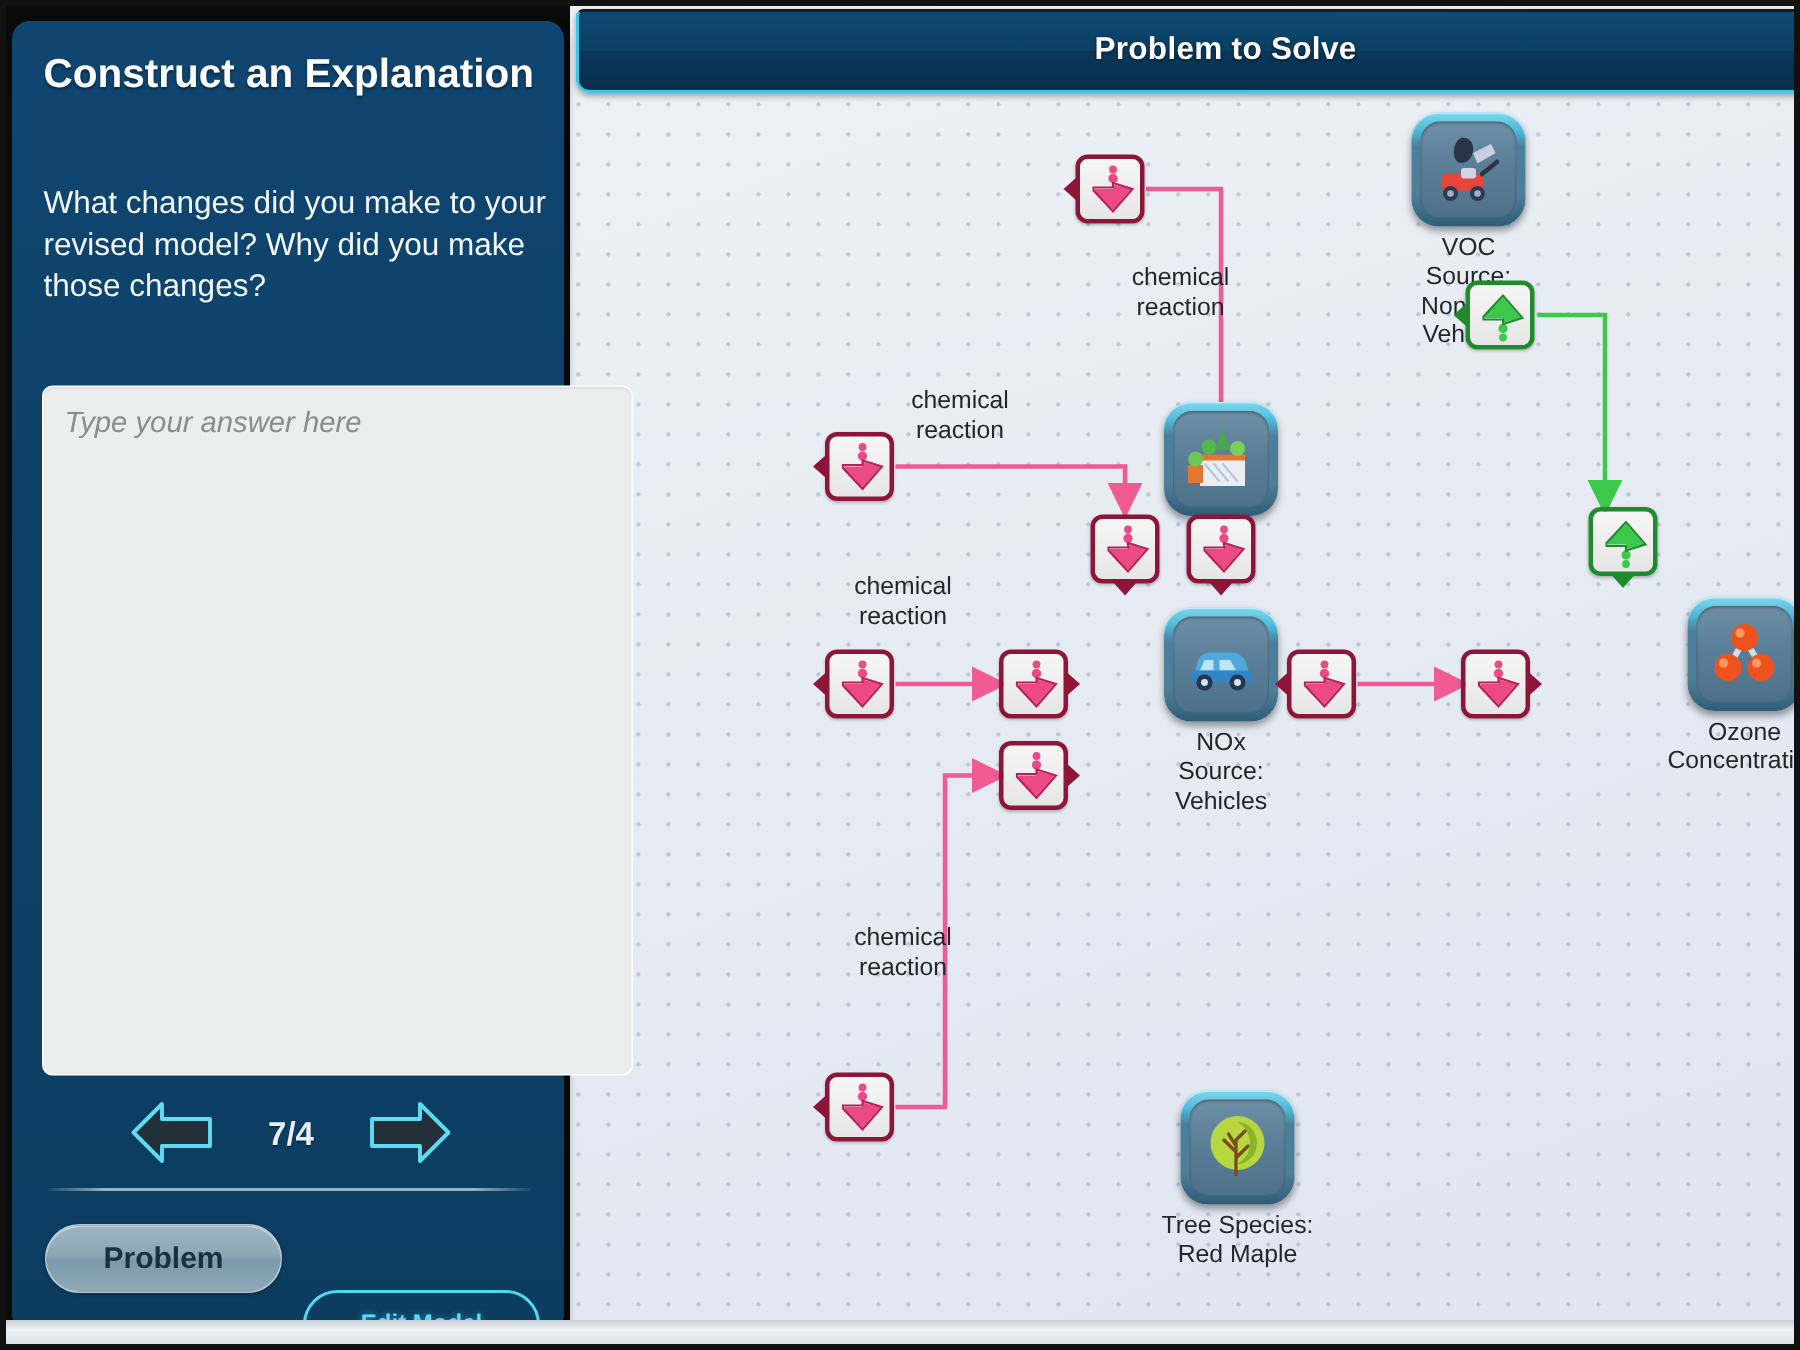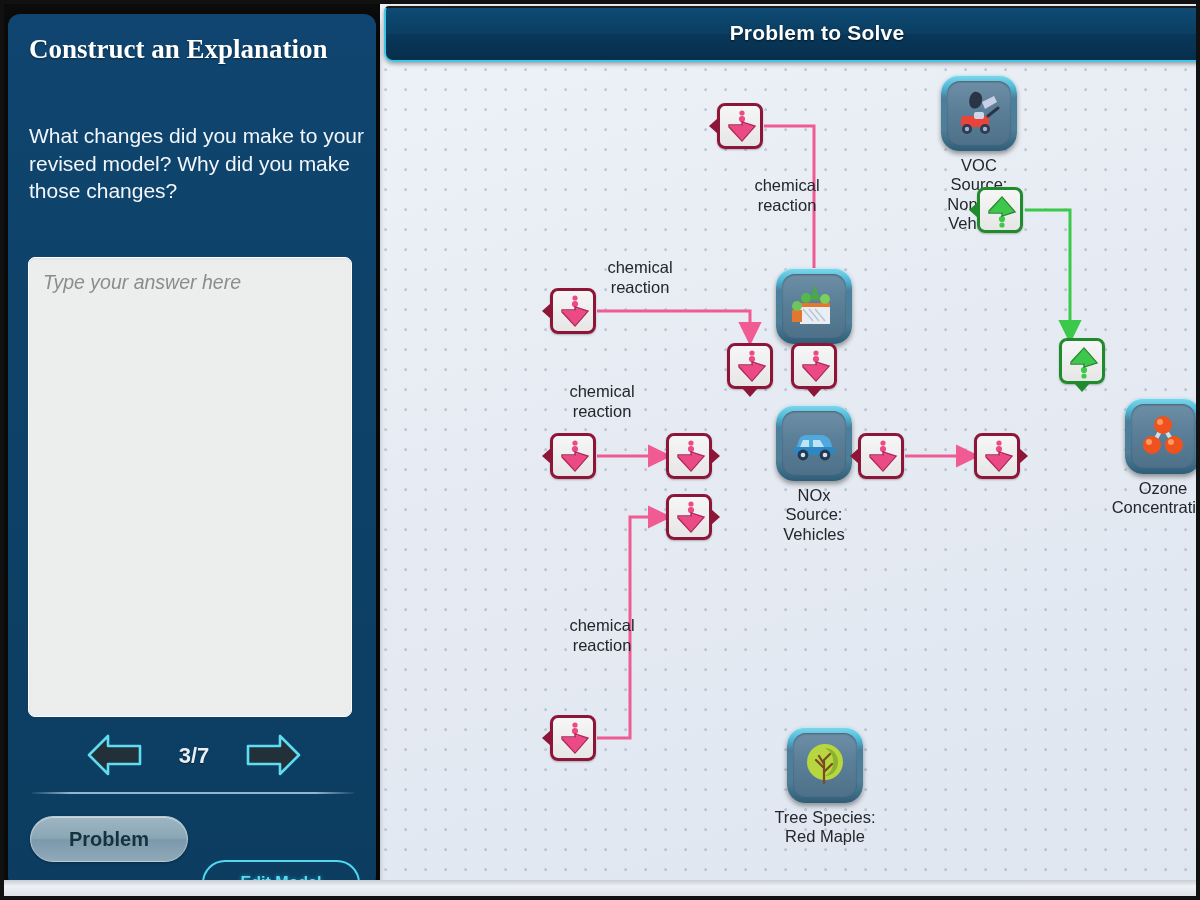--- a/index.html
+++ b/index.html
@@ -67,29 +67,28 @@
     position:absolute; left:8px; top:14px;
     width:368px; height:876px;
     background: linear-gradient(to bottom,#0f4570 0%,#0e4269 35%,#0c3d61 100%);
     border-radius: 12px 12px 14px 14px;
     box-shadow: 2px 3px 6px rgba(0,0,0,.45);
   }
   #sb-title {
     position:absolute; left:21px; top:20px; width:330px;
     color:#ffffff; font-size:27px; font-weight:bold; line-height:1.13;
     text-shadow:0 1px 2px rgba(0,0,0,.45);
-    font-family:Liberation Serif, serif;
   }
   #sb-prompt {
     position:absolute; left:21px; top:108px; width:336px;
     color:#f2f6fa; font-size:21px; line-height:1.32;
   }
   #answer-box {
     position:absolute; left:20px; top:243px;
-    width:324px; height:460px;
+    width:394px; height:460px;
     background:#eceded; border:1px solid #ffffff;
     border-radius:7px; padding:13px 14px;
     box-shadow: inset 0 1px 2px rgba(0,0,0,.08);
   }
   #answer-ph {
     color:#8c8c8c; font-size:19.5px; font-style:italic;
     font-family:"Liberation Sans", sans-serif;
   }
   #pager { position:absolute; left:20px; top:712px; width:332px; height:58px; }
   .arrow-btn {
@@ -426,21 +425,21 @@
     <div id="answer-box">
       <div id="answer-ph">Type your answer here</div>
     </div>
 
     <div id="pager">
       <div class="arrow-btn" id="prev-btn">
         <svg width="58" height="46" viewBox="0 0 58 46">
           <path d="M22 4 L22 14 L54 14 L54 32 L22 32 L22 42 L3 23 Z" fill="#22303a" stroke="#5fdcf2" stroke-width="2.6" stroke-linejoin="round"></path>
         </svg>
       </div>
-      <div id="page-ind">3/7</div>
+      <div id="page-ind">7/4</div>
       <div class="arrow-btn" id="next-btn">
         <svg width="58" height="46" viewBox="0 0 58 46">
           <path d="M36 4 L36 14 L4 14 L4 32 L36 32 L36 42 L55 23 Z" fill="#22303a" stroke="#5fdcf2" stroke-width="2.6" stroke-linejoin="round"></path>
         </svg>
       </div>
     </div>
 
     <div id="divider"></div>
 
     <div id="submit-btn">Problem</div>

